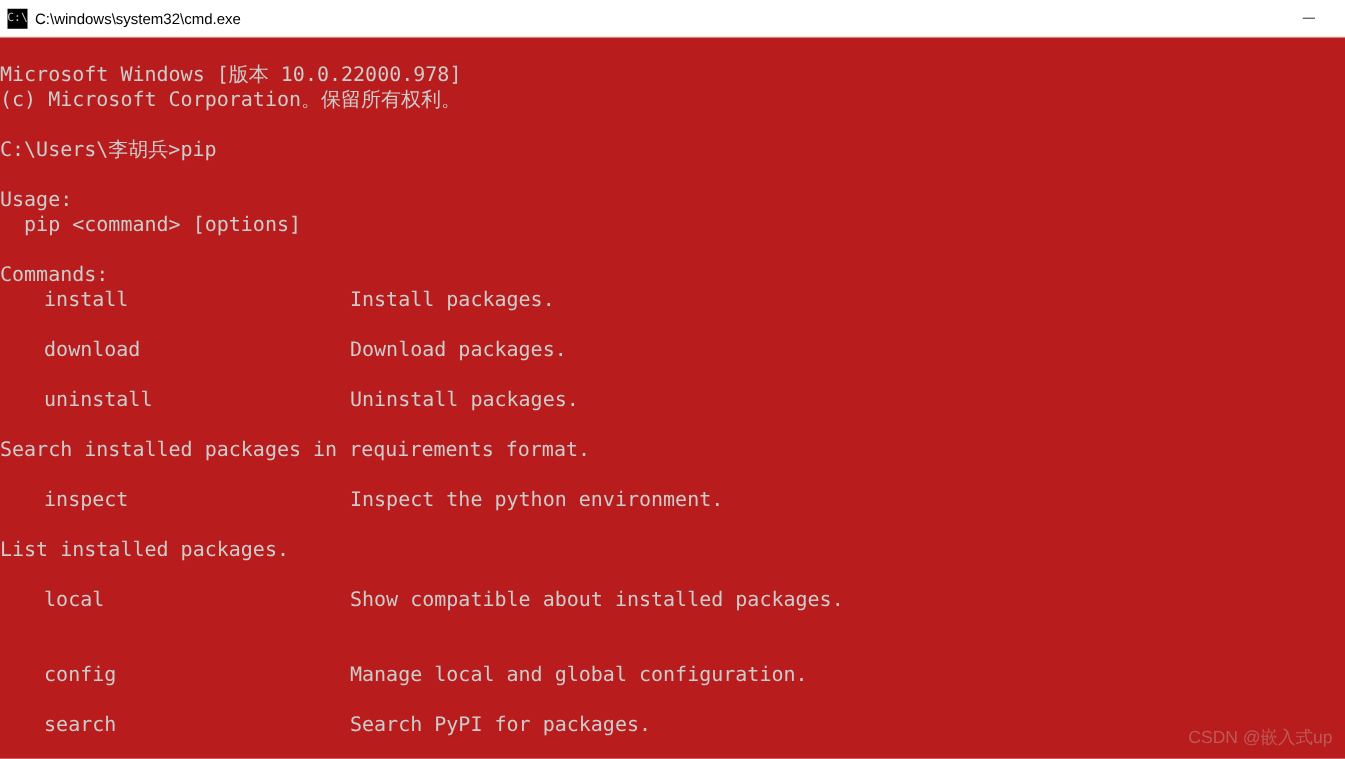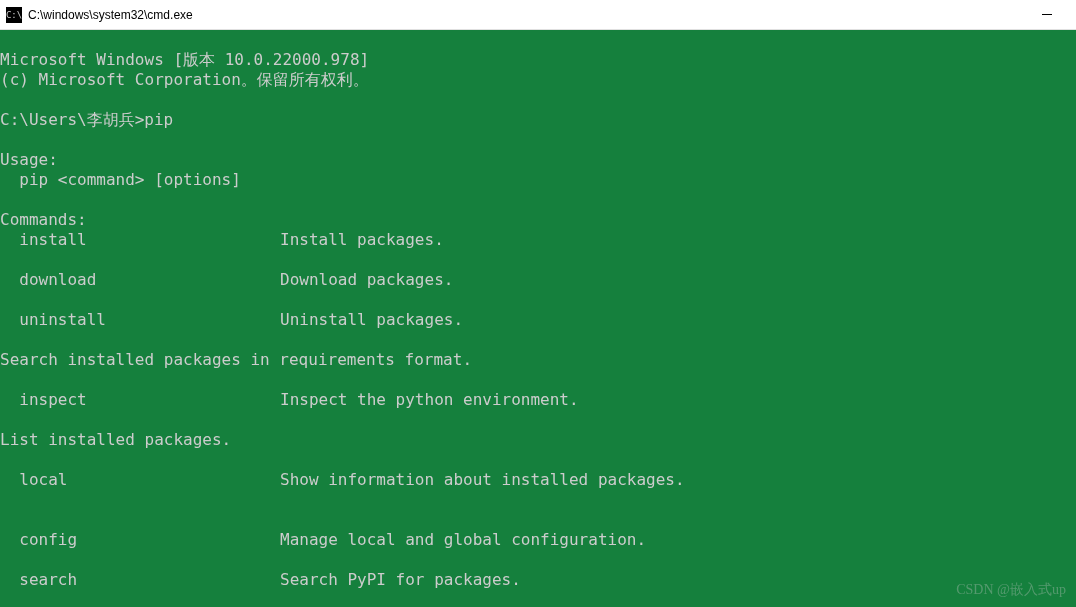--- a/index.html
+++ b/index.html
@@ -45,48 +45,49 @@
     .title-btn {
       width: 46px;
       height: 28px;
       display: flex;
       align-items: center;
       justify-content: center;
       font-size: 10px;
       color: #000;
     }
     .terminal {
-      background: #15803d;
+      background: #b91c1c;
       color: #ccc;
       font-family: "NSimSun", "SimSun", "Consolas", monospace;
       font-size: 16px;
       line-height: 20px;
       padding: 0;
       height: calc(607px - 30px);
       overflow: hidden;
       white-space: pre;
     }
     .terminal-line {
       white-space: pre;
     }
     .cmd-row {
       display: flex;
       white-space: pre;
     }
     .cmd-name {
       width: 280px;
       flex-shrink: 0;
+      padding-left: 16px;
     }
     .watermark {
       position: absolute;
       bottom: 8px;
       right: 10px;
       color: rgba(200,200,200,0.35);
       font-size: 14px;
-      font-family: Liberation Serif, serif;
+      font-family: Liberation Sans, sans-serif;
     }
   </style>
 </head>
 <body>
 
 <div class="title-bar">
   <div class="title-icon">C:\</div>
   <span>C:\windows\system32\cmd.exe</span>
   <div class="title-controls">
     <div class="title-btn">
@@ -106,21 +107,21 @@
 <span class="terminal-line">Usage:</span>
 <span class="terminal-line">  pip &lt;command&gt; [options]</span>
 <span class="terminal-line"> </span>
 <span class="terminal-line">Commands:</span>
 <div class="cmd-row"><span class="cmd-name">  install</span><span>Install packages.</span></div>
 <div class="cmd-row"><span class="cmd-name">  download</span><span>Download packages.</span></div>
 <div class="cmd-row"><span class="cmd-name">  uninstall</span><span>Uninstall packages.</span></div>
 <div class="cmd-row"><span>Search installed packages in requirements format.</span></div>
 <div class="cmd-row"><span class="cmd-name">  inspect</span><span>Inspect the python environment.</span></div>
 <div class="cmd-row"><span>List installed packages.</span></div>
-<div class="cmd-row"><span class="cmd-name">  local</span><span>Show information about installed packages.</span></div>
+<div class="cmd-row"><span class="cmd-name">  local</span><span>Show compatible about installed packages.</span></div>
 <div class="cmd-row"></div>
 <div class="cmd-row"><span class="cmd-name">  config</span><span>Manage local and global configuration.</span></div>
 <div class="cmd-row"><span class="cmd-name">  search</span><span>Search PyPI for packages.</span></div>
 
 
 
 
 
 
 

